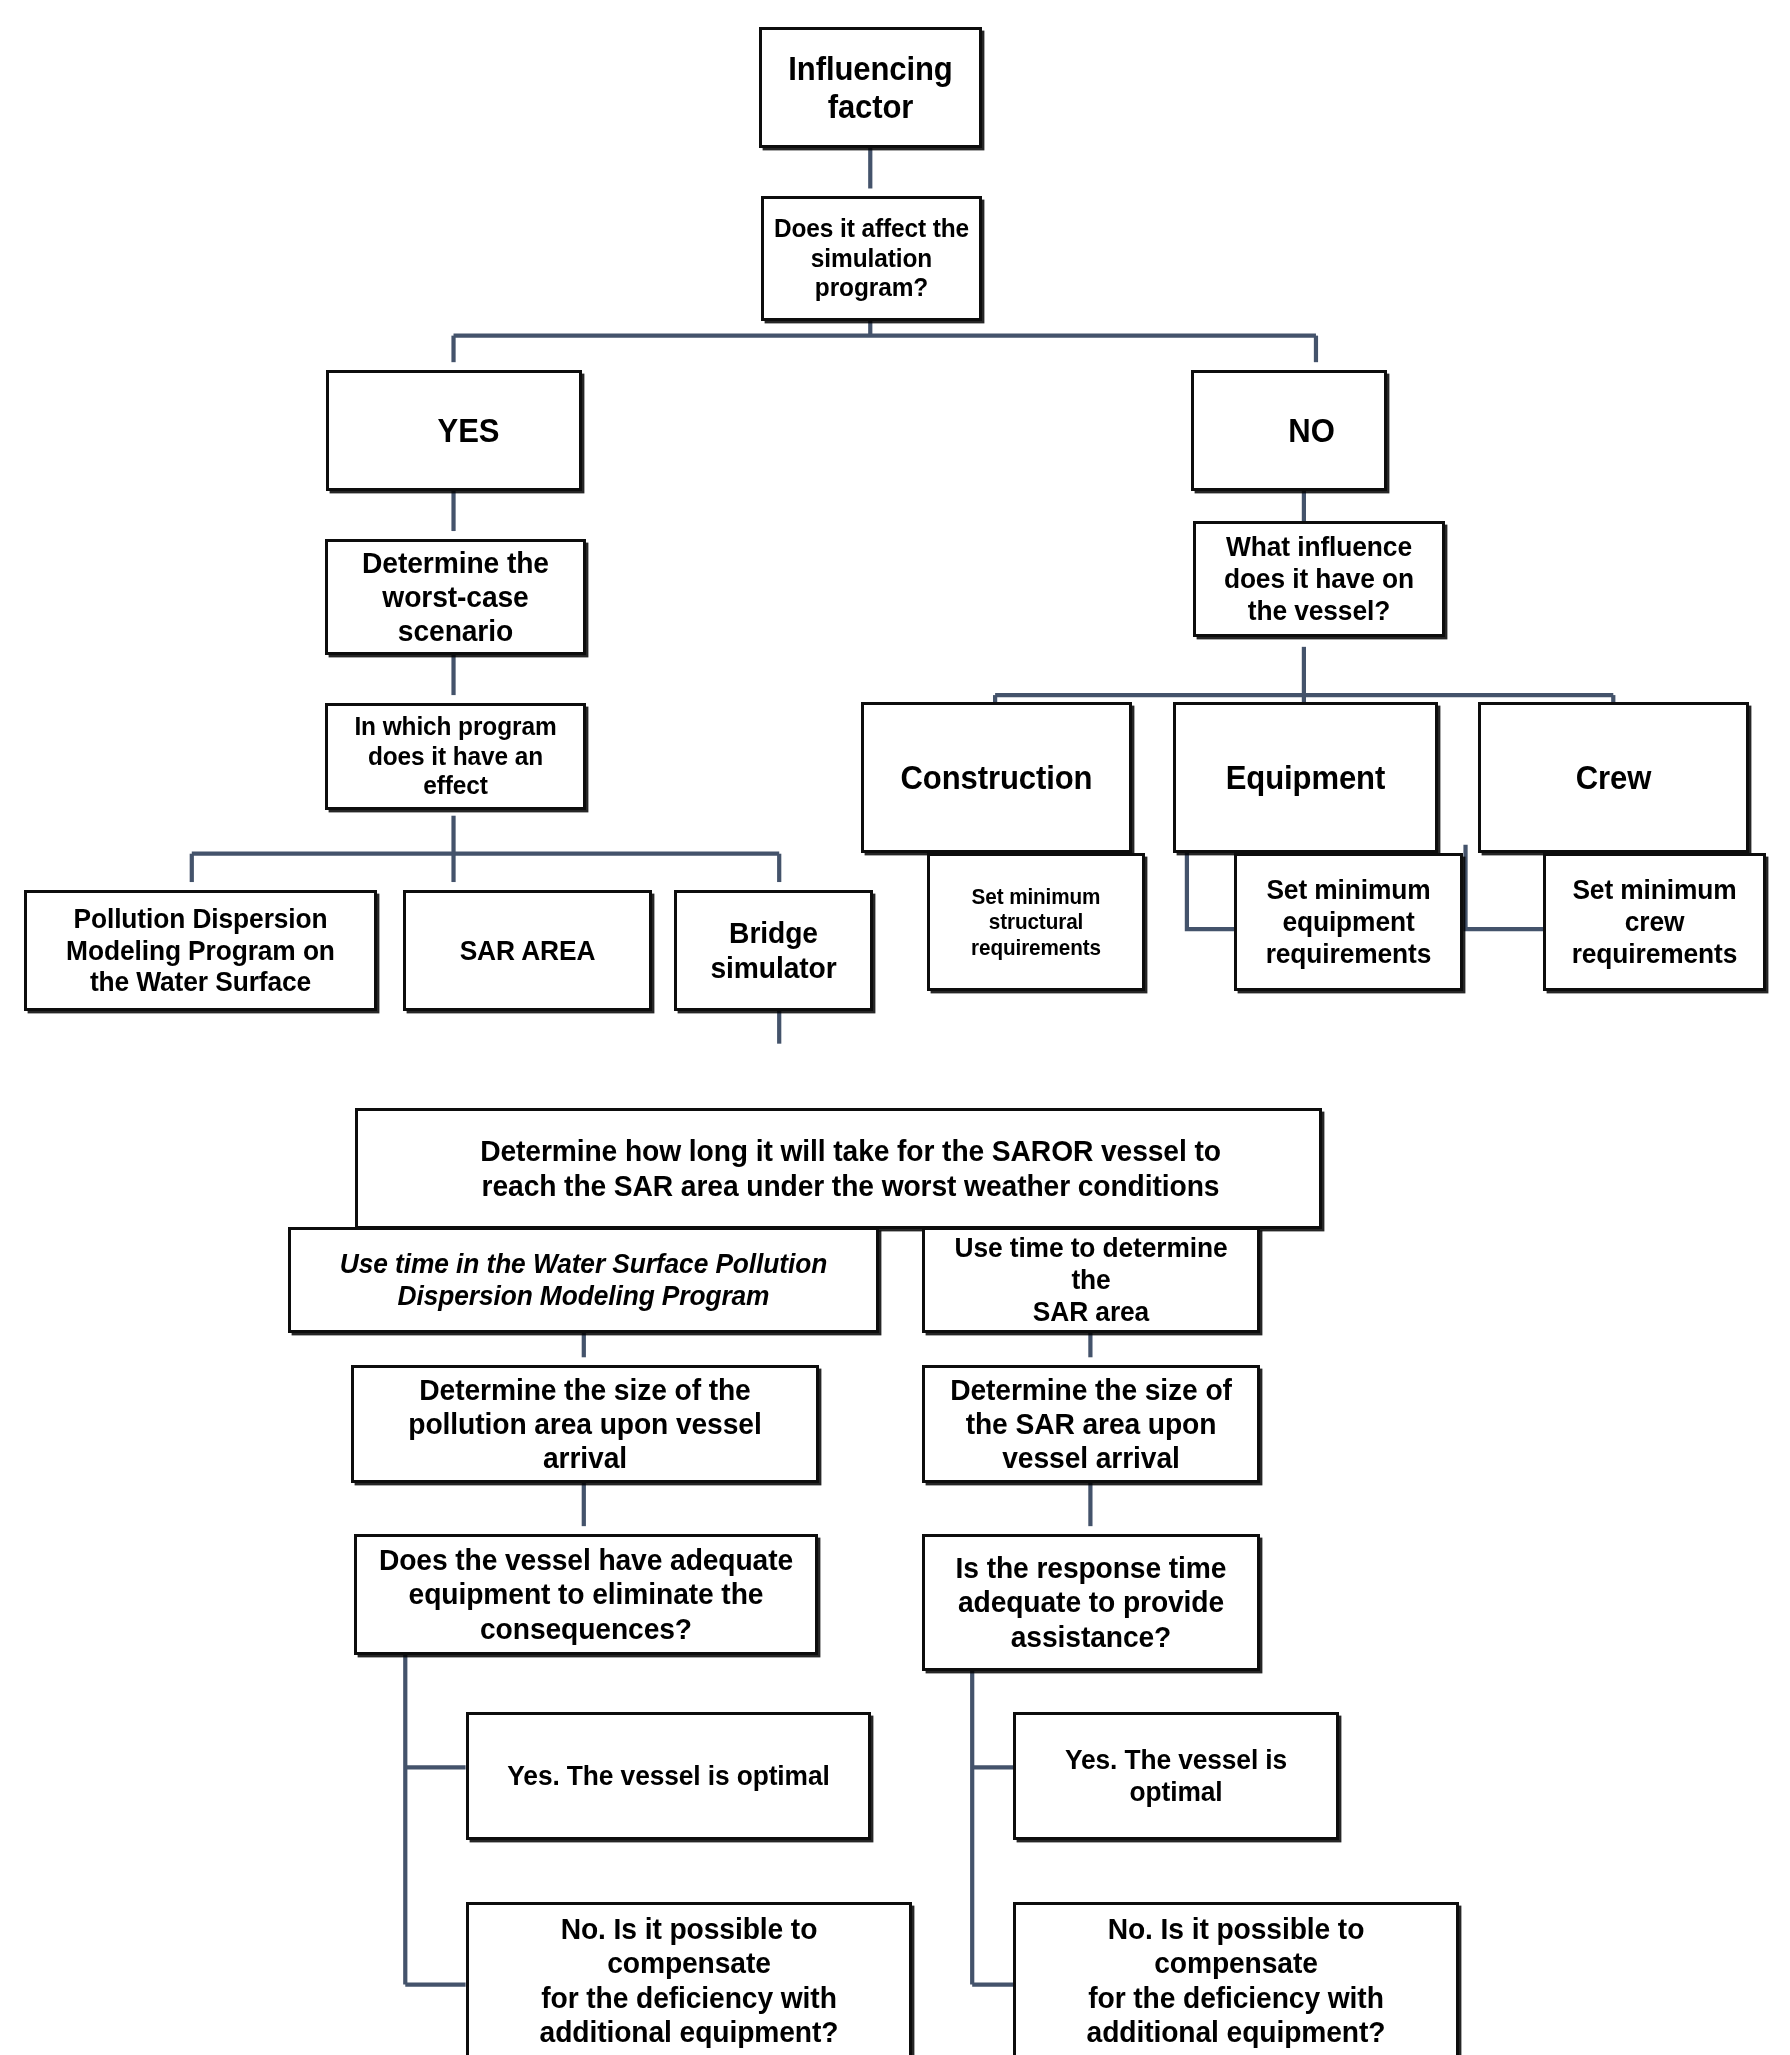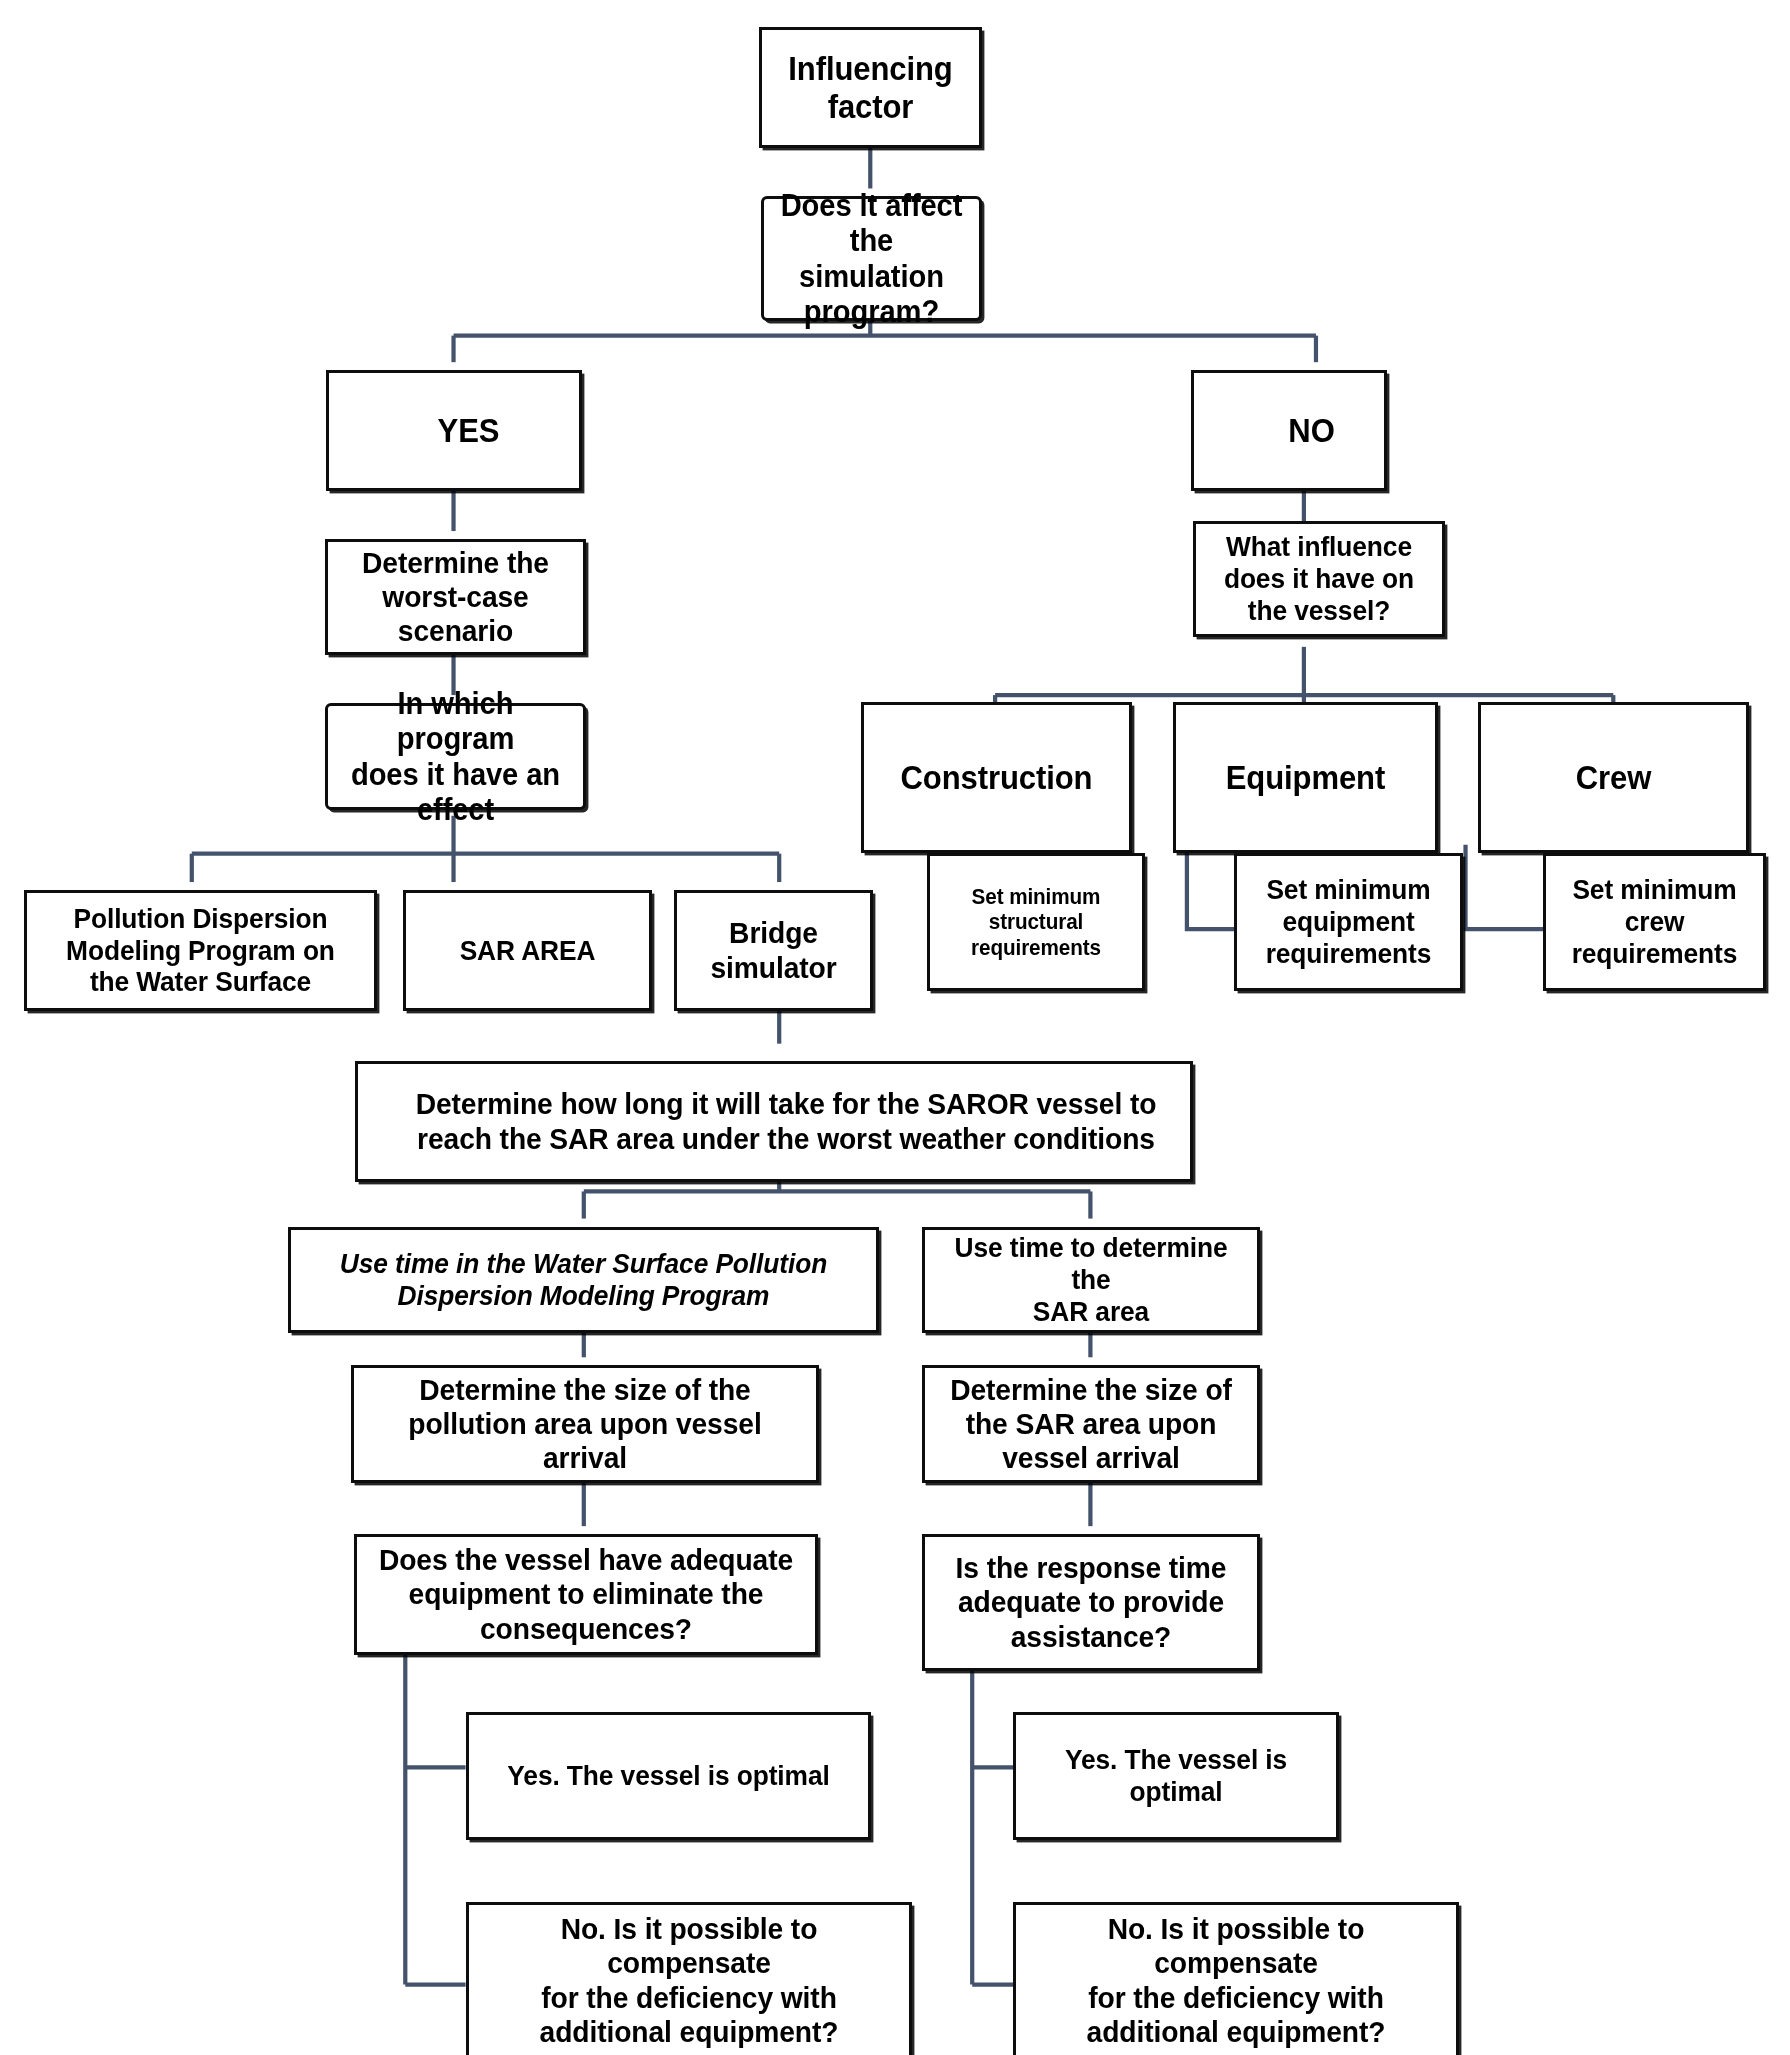--- a/index.html
+++ b/index.html
@@ -32,21 +32,21 @@
   .node .txt{
     display:block;
     width:104%;
     padding:0 1.2px;
     white-space:pre-line;
     transform:scaleX(0.94);
   }
   .fs-xl{font-size:33px;}
   .fs-lg{font-size:30px;}
   .fs-md{font-size:28px;}
-  .fs-sm{font-size:31px;border-radius:6px;}
+  .fs-sm{font-size:26px;}
   .fs-xs{font-size:22px;}
 </style>
 </head>
 <body>
 
 <div id="stage">
 
   <svg id="wires" viewBox="0 0 2968 3408">
     <g stroke="#44536b" stroke-width="7" fill="none" stroke-linecap="butt">
 
@@ -167,21 +167,21 @@
     <span class="txt">Set minimum
 equipment
 requirements</span>
   </div>
   <div class="node fs-md" style="left:1543px;top:845px;width:223px;height:138px;">
     <span class="txt">Set minimum
 crew
 requirements</span>
   </div>
 
-  <div class="node fs-lg" style="left:355px;top:1053px;width:838px;height:121px;padding-left:24px;">
+  <div class="node fs-lg" style="left:355px;top:1100px;width:967px;height:121px;padding-left:24px;">
     <span class="txt">Determine how long it will take for the SAROR vessel to
 reach the SAR area under the worst weather conditions</span>
   </div>
 
   <div class="node fs-md" style="left:288px;top:1219px;width:591px;height:106px;font-style:italic;">
     <span class="txt">Use time in the Water Surface Pollution
 Dispersion Modeling Program</span>
   </div>
   <div class="node fs-md" style="left:922px;top:1219px;width:338px;height:106px;">
     <span class="txt">Use time to determine the

